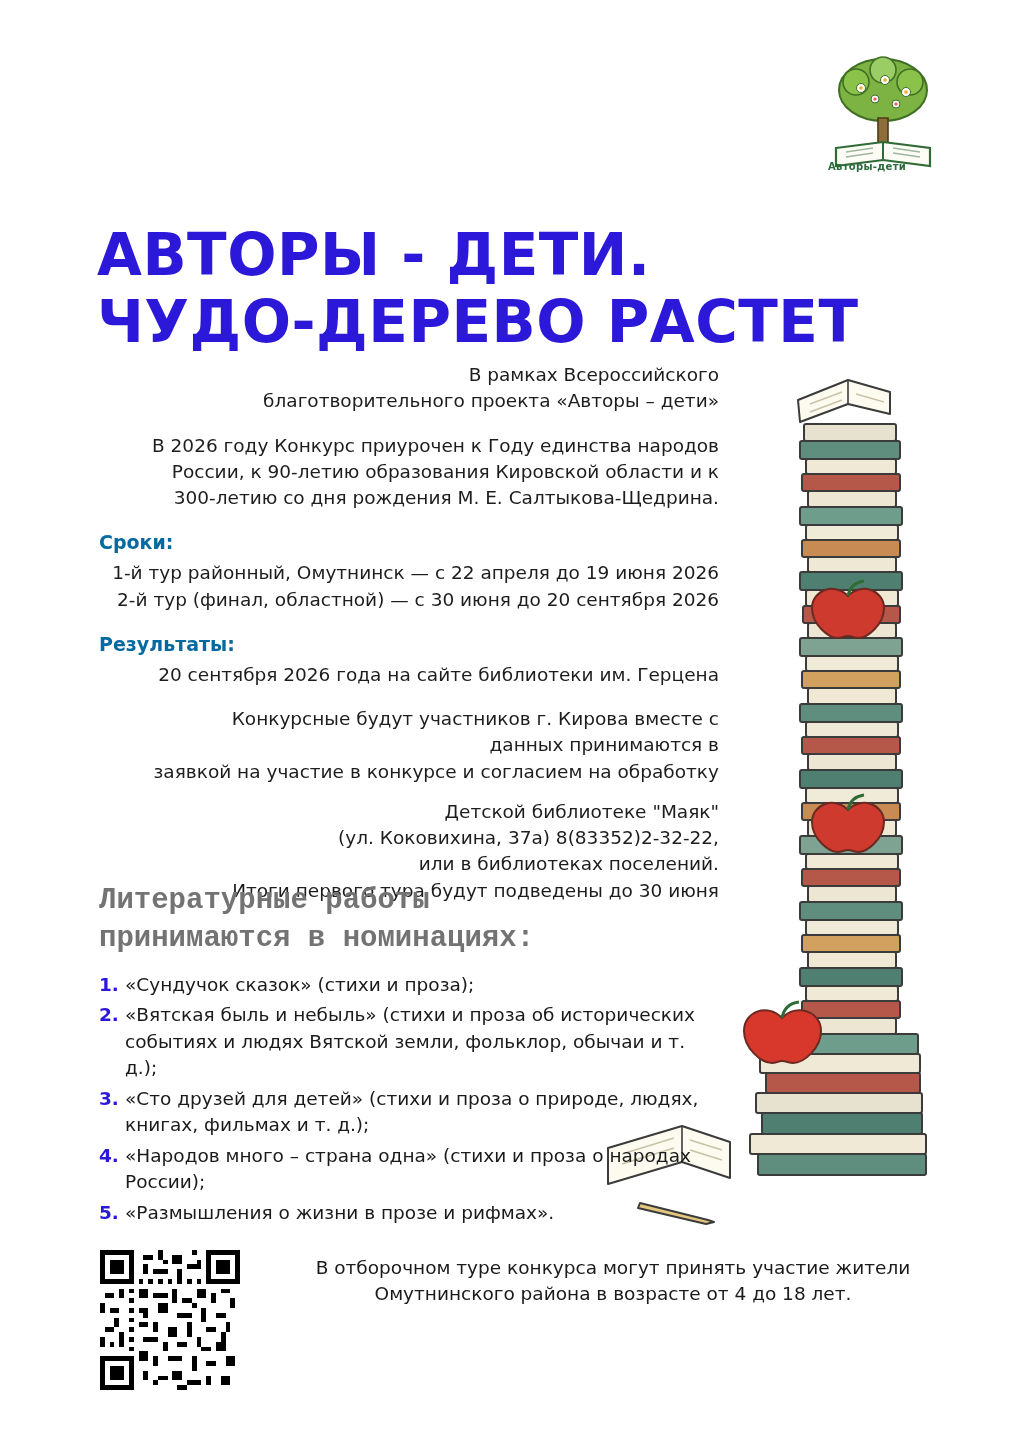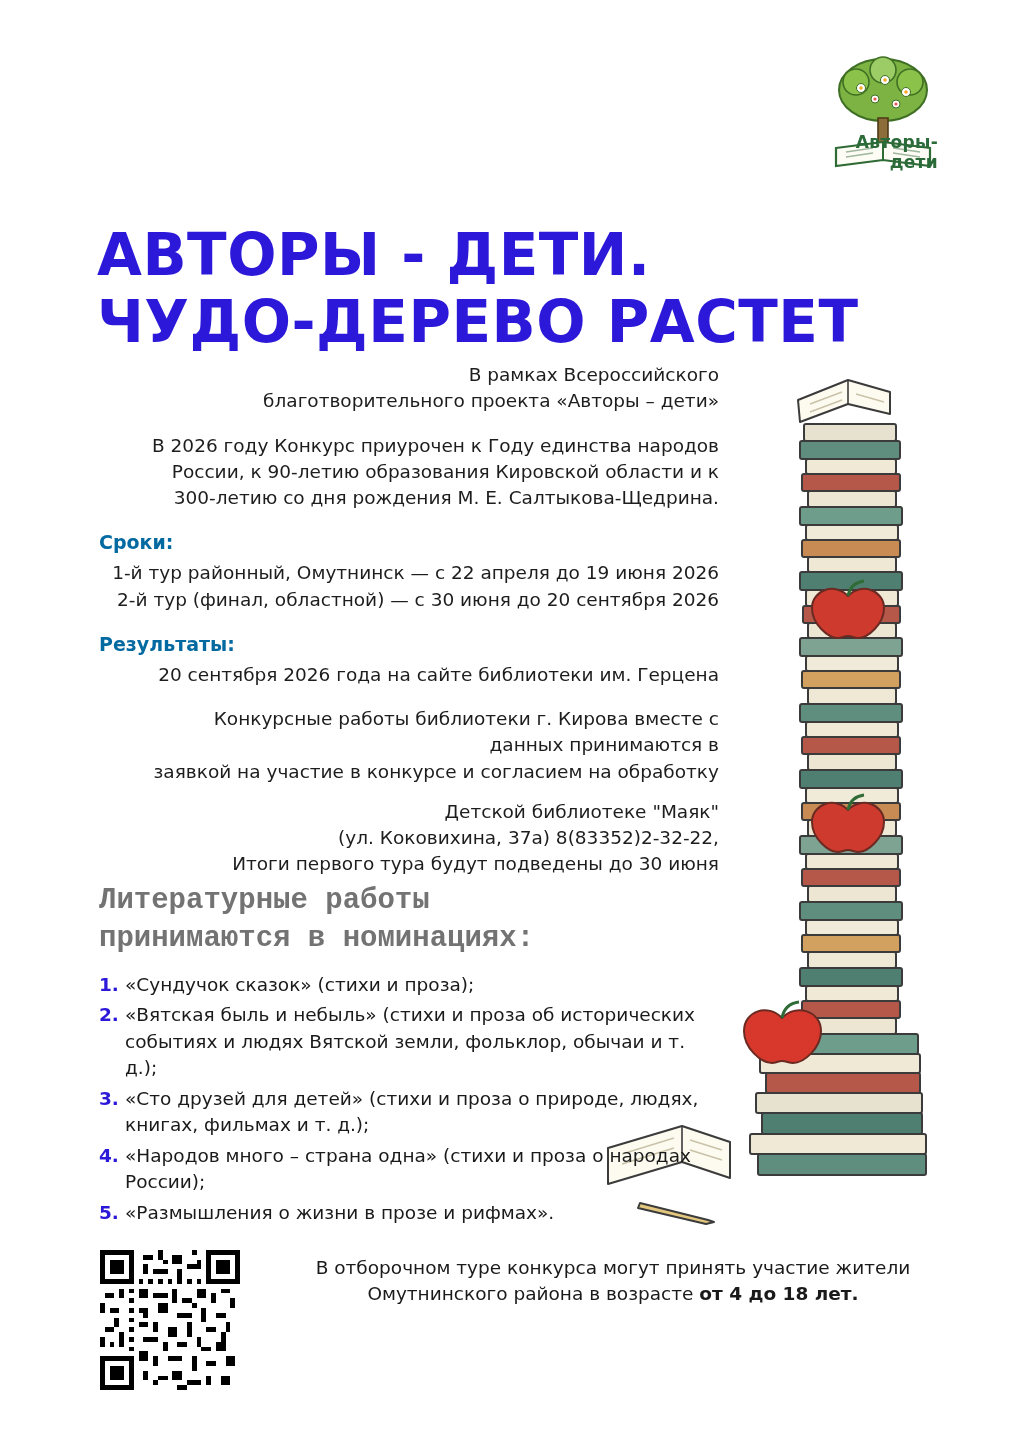--- a/index.html
+++ b/index.html
@@ -22,22 +22,22 @@
     top: 52px;
     left: 828px;
     width: 110px;
     height: 122px;
   }
   .logo-caption {
     position: absolute;
     bottom: 2px;
     left: 0;
     width: 100%;
-    text-align: right;
-    font-size: 17px;
+    text-align: left;
+    font-size: 10px;
     font-weight: bold;
     color: #2b6b3a;
     letter-spacing: 0.3px;
   }
 
   
   .title {
     position: absolute;
     left: 97px;
     top: 176px;
@@ -110,21 +110,21 @@
   
   .bottom-note {
     position: absolute;
     left: 243px;
     top: 1255px;
     width: 740px;
     text-align: center;
     font-size: 18.5px;
     line-height: 1.38;
   }
-  .bottom-note b { font-weight: bold; margin-top: 24px; }
+  .bottom-note b { font-weight: normal; margin-top: 24px; }
 
   
   .qr {
     position: absolute;
     left: 100px;
     top: 1250px;
     width: 140px;
     height: 140px;
   }
 
@@ -265,28 +265,29 @@
     <span class="line">1-й тур  районный, Омутнинск    — с 22 апреля до 19  июня 2026</span>
     <span class="line">2-й тур (финал, областной) — с 30 июня до 20 сентября 2026</span>
   </p>
 
   <p class="sub-head">Результаты:</p>
   <p class="para">
     <span class="line">20 сентября 2026 года на сайте библиотеки им. Герцена</span>
   </p>
 
   <p class="para tight">
-    <span class="line">Конкурсные работы библиотеки г. Кирова вместе с</span>
+    <span class="line">Конкурсные будут участников г. Кирова вместе с</span>
     <span class="line">данных принимаются в</span>
     <span class="line">заявкой на участие в конкурсе и согласием на обработку</span>
   </p>
 
   <p class="para indent">
     <span class="line">Детской библиотеке "Маяк"</span>
     <span class="line">(ул. Коковихина, 37а) 8(83352)2-32-22,</span>
+    <span class="line">или в библиотеках поселений.</span>
     <span class="line">Итоги первого тура будут подведены до 30 июня</span>
   </p>
 </div>
 
 <div class="nom-head">
   <span class="line">Литературные работы</span>
   <span class="line">принимаются в номинациях:</span>
 </div>
 
 <div class="nom-list">

